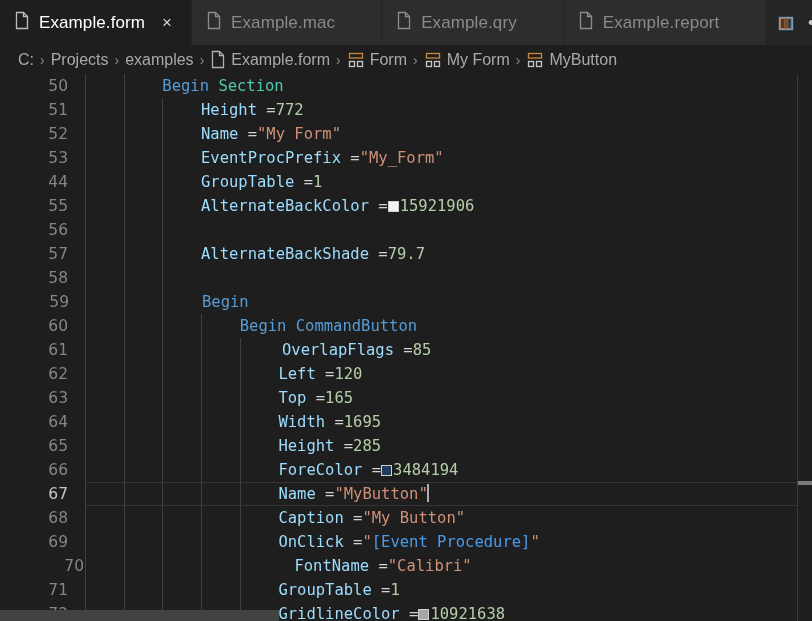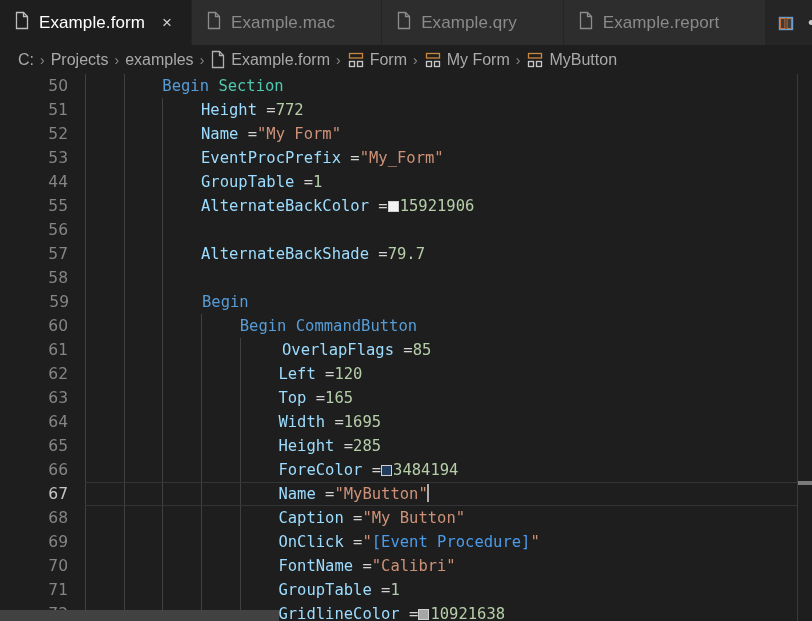--- a/index.html
+++ b/index.html
@@ -398,21 +398,21 @@
       <div class="line" style="top: 240px; position: absolute; left: 0px; width: 812px;"><span class="lnum">60</span><span class="code" style="left: 239.72px;"><span class="t-kw">Begin</span><span class="t-op"> </span><span class="t-kw">CommandButton</span></span></div>
       <div class="line" style="top: 264px; position: absolute; left: 0px; width: 812px;"><span class="lnum">61</span><span class="code" style="left: 282px;"><span class="t-prop">OverlapFlags</span><span class="t-op"> =</span><span class="t-num">85</span></span></div>
       <div class="line" style="top: 288px; position: absolute; left: 0px; width: 812px;"><span class="lnum">62</span><span class="code" style="left: 278.4px;"><span class="t-prop">Left</span><span class="t-op"> =</span><span class="t-num">120</span></span></div>
       <div class="line" style="top: 312px; position: absolute; left: 0px; width: 812px;"><span class="lnum">63</span><span class="code" style="left: 278.4px;"><span class="t-prop">Top</span><span class="t-op"> =</span><span class="t-num">165</span></span></div>
       <div class="line" style="top: 336px; position: absolute; left: 0px; width: 812px;"><span class="lnum">64</span><span class="code" style="left: 278.4px;"><span class="t-prop">Width</span><span class="t-op"> =</span><span class="t-num">1695</span></span></div>
       <div class="line" style="top: 360px; position: absolute; left: 0px; width: 812px;"><span class="lnum">65</span><span class="code" style="left: 278.4px;"><span class="t-prop">Height</span><span class="t-op"> =</span><span class="t-num">285</span></span></div>
       <div class="line" style="top: 384px; position: absolute; left: 0px; width: 812px;"><span class="lnum">66</span><span class="code" style="left: 278.4px;"><span class="t-prop">ForeColor</span><span class="t-op"> =</span><span class="swatch" style="background: rgb(34, 60, 94);"></span><span class="t-num">3484194</span></span></div>
       <div class="line current" style="top: 408px; position: absolute; left: 0px; width: 812px;"><span class="lnum">67</span><span class="code" style="left: 278.4px;"><span class="t-prop">Name</span><span class="t-op"> =</span><span class="t-str">"MyButton"</span><span class="caret"></span></span></div>
       <div class="line" style="top: 432px; position: absolute; left: 0px; width: 812px;"><span class="lnum">68</span><span class="code" style="left: 278.4px;"><span class="t-prop">Caption</span><span class="t-op"> =</span><span class="t-str">"My Button"</span></span></div>
       <div class="line" style="top: 456px; position: absolute; left: 0px; width: 812px;"><span class="lnum">69</span><span class="code" style="left: 278.4px;"><span class="t-prop">OnClick</span><span class="t-op"> =</span><span class="t-str">"</span><span class="t-lnk">[Event Procedure]</span><span class="t-str">"</span></span></div>
-      <div class="line" style="top: 480px; position: absolute; left: 0px; width: 768px;"><span class="lnum">70</span><span class="code" style="left: 278.4px;"><span class="t-prop">FontName</span><span class="t-op"> =</span><span class="t-str">"Calibri"</span></span></div>
+      <div class="line" style="top: 480px; position: absolute; left: 16px; width: 768px;"><span class="lnum">70</span><span class="code" style="left: 278.4px;"><span class="t-prop">FontName</span><span class="t-op"> =</span><span class="t-str">"Calibri"</span></span></div>
       <div class="line" style="top: 504px; position: absolute; left: 0px; width: 812px;"><span class="lnum">71</span><span class="code" style="left: 278.4px;"><span class="t-prop">GroupTable</span><span class="t-op"> =</span><span class="t-num">1</span></span></div>
       <div class="line" style="top: 528px; position: absolute; left: 0px; width: 812px;"><span class="lnum">72</span><span class="code" style="left: 278.4px;"><span class="t-prop">GridlineColor</span><span class="t-op"> =</span><span class="swatch" style="background: rgb(166, 166, 166);"></span><span class="t-num">10921638</span></span></div>
     </div>
 </div>
 
 <div class="ovr-border"></div>
 <div class="ovr-mark" id="ovr-mark" style="top: 481px;"></div>
 
 <div class="hscroll-track">
   <div class="hscroll-thumb" id="hthumb" style="width: 279px;"></div>

